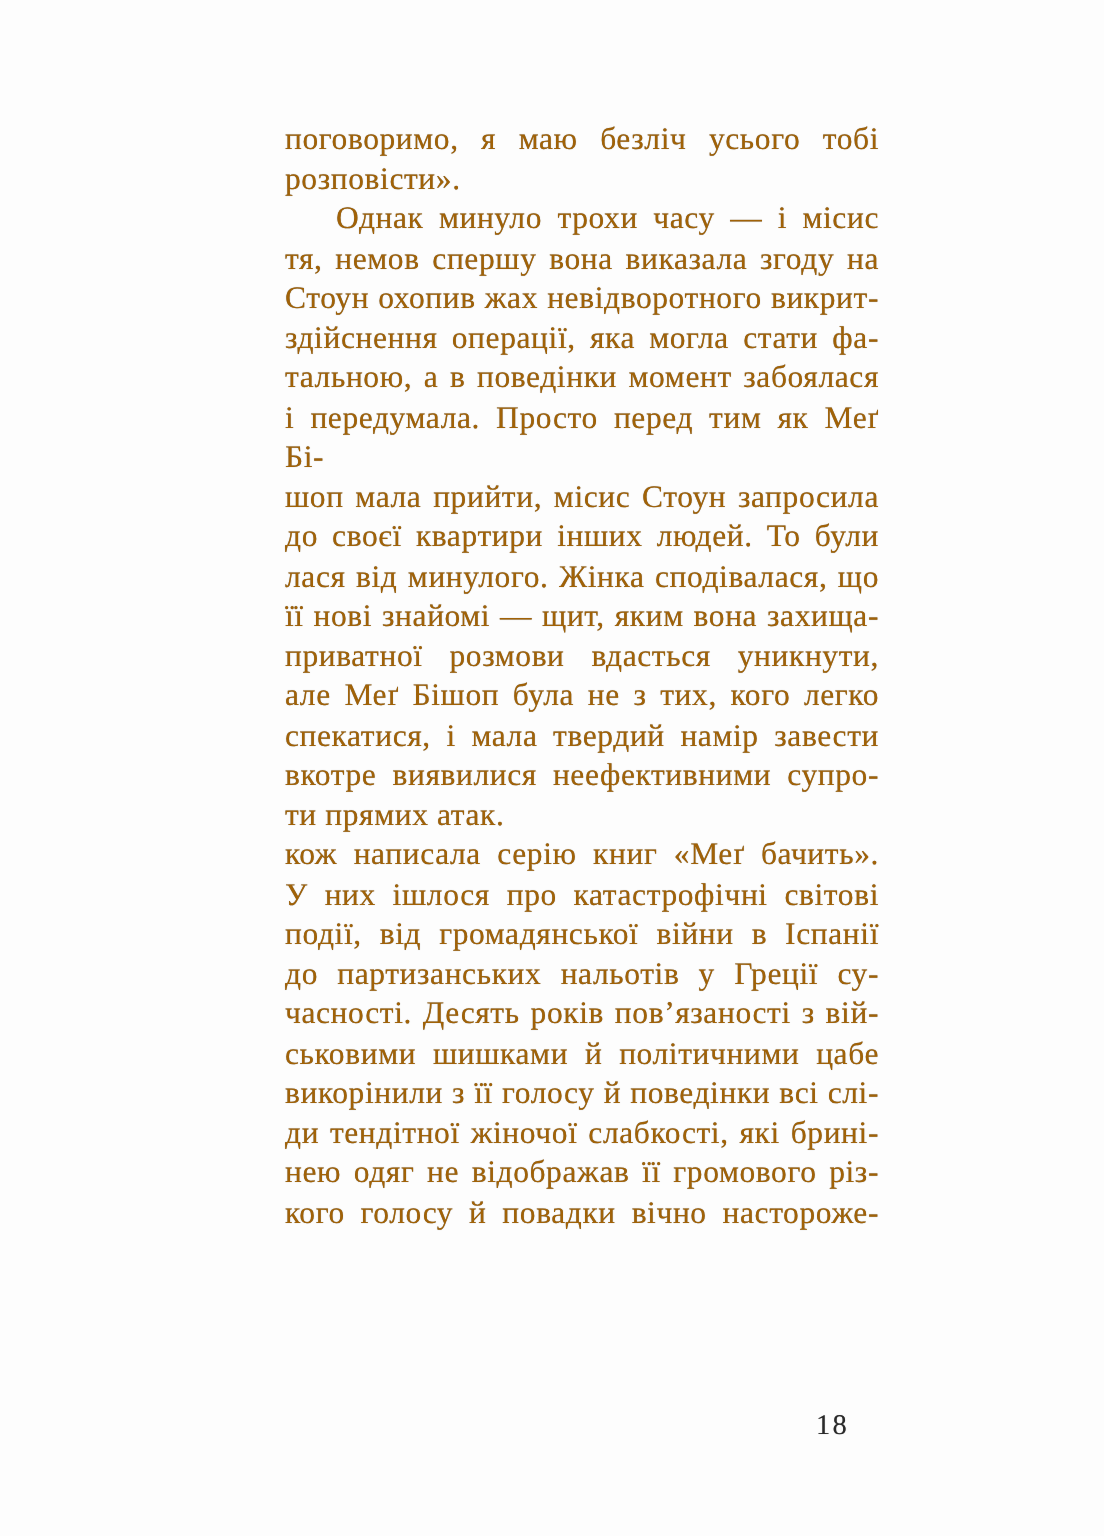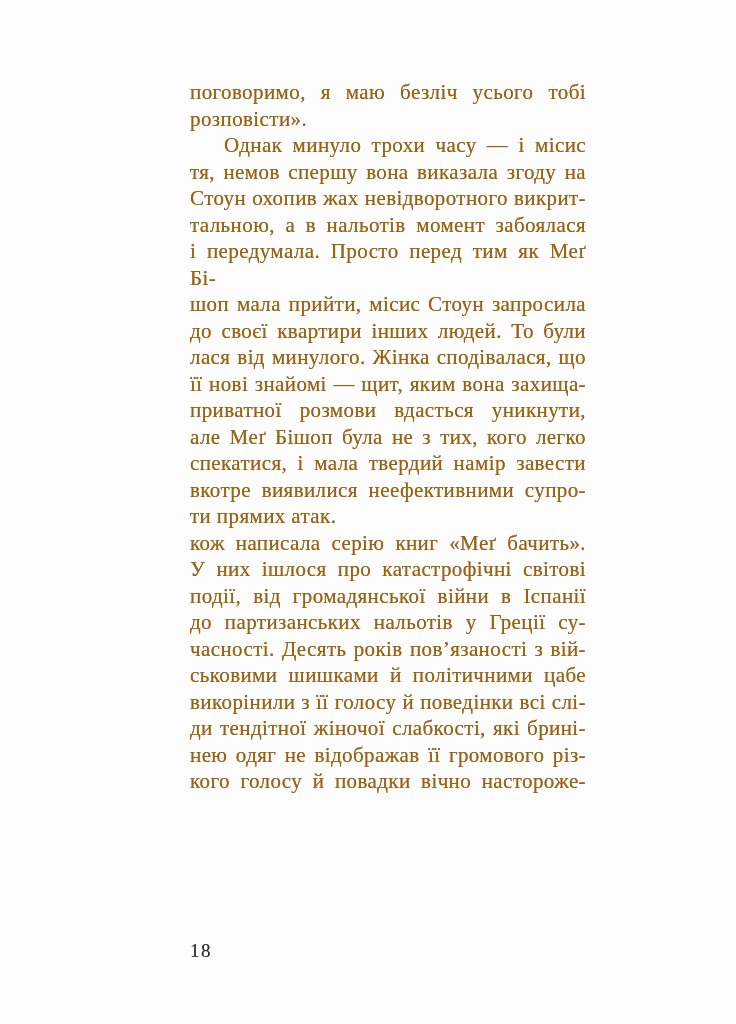--- a/index.html
+++ b/index.html
@@ -40,38 +40,39 @@
     text-align-last: left;
   }
   .line.indent {
     padding-left: 34px;
   }
   .folio {
     position: absolute;
     left: 190px;
     top: 940px;
     width: 376px;
-    text-align: left;
+    text-align: right;
     color: #2a2a2a;
     font-size: 19px;
     letter-spacing: 1.5px;
     text-shadow: 0 0 0.5px rgba(40,40,40,0.5);
   }
 </style>
 </head>
 <body>
 
 <div class="page">
   <div class="text-block">
       <div class="line">поговоримо, я маю безліч усього тобі</div>
       <div class="line noj">розповісти».</div>
       <div class="line indent">Однак минуло трохи часу — і місис</div>
       <div class="line">тя, немов спершу вона виказала згоду на</div>
       <div class="line">Стоун охопив жах невідворотного викрит-</div>
-      <div class="line">тальною, а в нальотів момент забоялася</div>
+      <div class="line">здійснення операції, яка могла стати фа-</div>
+      <div class="line">тальною, а в поведінки момент забоялася</div>
       <div class="line">і передумала. Просто перед тим як Меґ Бі-</div>
       <div class="line">шоп мала прийти, місис Стоун запросила</div>
       <div class="line">до своєї квартири інших людей. То були</div>
       <div class="line">лася від минулого. Жінка сподівалася, що</div>
       <div class="line">її нові знайомі — щит, яким вона захища-</div>
       <div class="line">приватної розмови вдасться уникнути,</div>
       <div class="line">але Меґ Бішоп була не з тих, кого легко</div>
       <div class="line">спекатися, і мала твердий намір завести</div>
       <div class="line">вкотре виявилися неефективними супро-</div>
       <div class="line noj">ти прямих атак.</div>

